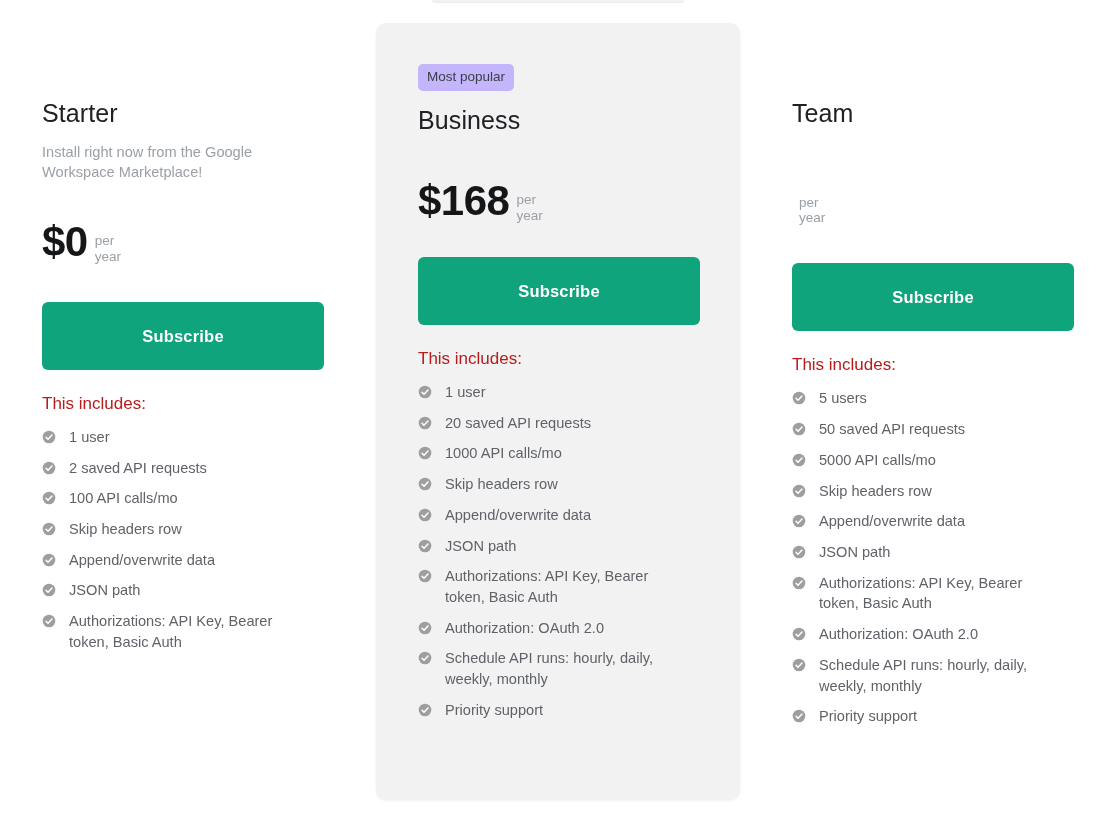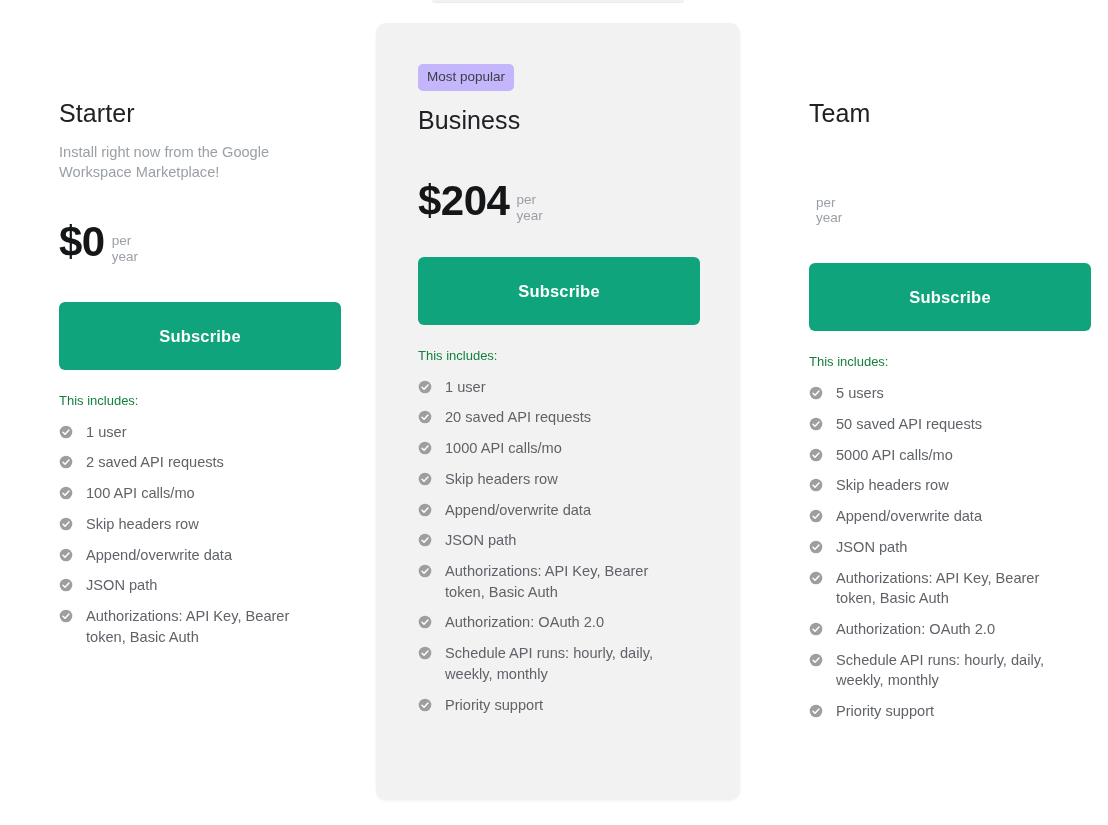--- a/index.html
+++ b/index.html
@@ -48,21 +48,21 @@
   .plan-inner {
     position: absolute;
     left: 0;
     top: 0;
     width: 100%;
     padding: 0;
   }
 
   
   .plan--plain { width: 364px; }
-  .plan--plain .plan-inner { padding: 100px 0 0 59px; }
+  .plan--plain .plan-inner { padding: 100px 0 0 42px; }
 
   
   .plan--featured {
     left: 376px;
     width: 364px;
   }
   .plan--featured .card {
     position: absolute;
     left: 0;
     top: 23px;
@@ -139,22 +139,22 @@
     font-size: 16.5px;
     font-weight: 700;
     letter-spacing: 0.2px;
     cursor: pointer;
     text-align: center;
     line-height: 50px;
     padding: 0;
   }
 
   .includes-label {
-    font-size: 13px;
-    color: #15803d;
+    font-size: 17px;
+    color: #b91c1c;
     line-height: 1.3;
   }
 
   .feature-list { list-style: none; margin-top: 12px; }
 
   .feature-item {
     display: flex;
     align-items: flex-start;
     margin-bottom: 10px;
   }
@@ -244,21 +244,21 @@
                   <path d="M4.6 8.2 L6.9 10.5 L11.4 5.7" fill="none" stroke="#ffffff" stroke-width="1.7" stroke-linecap="round" stroke-linejoin="round"></path>
                 </svg></span>
               <span class="feature-text">Authorizations: API Key, Bearer token, Basic Auth</span>
             </li>
           </ul>
         </div>
       </div>
       <div class="plan plan--featured">
         <div class="card"></div>
         <div class="plan-inner"><div class="badge">Most popular</div><div class="plan-title">Business</div><div class="price-row" style="margin-top:46px">
-            <span class="price-amount">$204</span>
+            <span class="price-amount">$168</span>
             <span class="price-period">
               <span>per</span>
               <span>year</span>
             </span>
           </div><button class="subscribe-btn" style="margin-top:22px">Subscribe</button><div class="includes-label" style="margin-top:23px">This includes:</div><ul class="feature-list">
             <li class="feature-item">
               <span class="check-icon"><svg viewBox="0 0 16 16" width="14" height="14" aria-hidden="true">
                   <circle cx="8" cy="8" r="7.2" fill="#9e9e9e"></circle>
                   <path d="M4.6 8.2 L6.9 10.5 L11.4 5.7" fill="none" stroke="#ffffff" stroke-width="1.7" stroke-linecap="round" stroke-linejoin="round"></path>
                 </svg></span>

